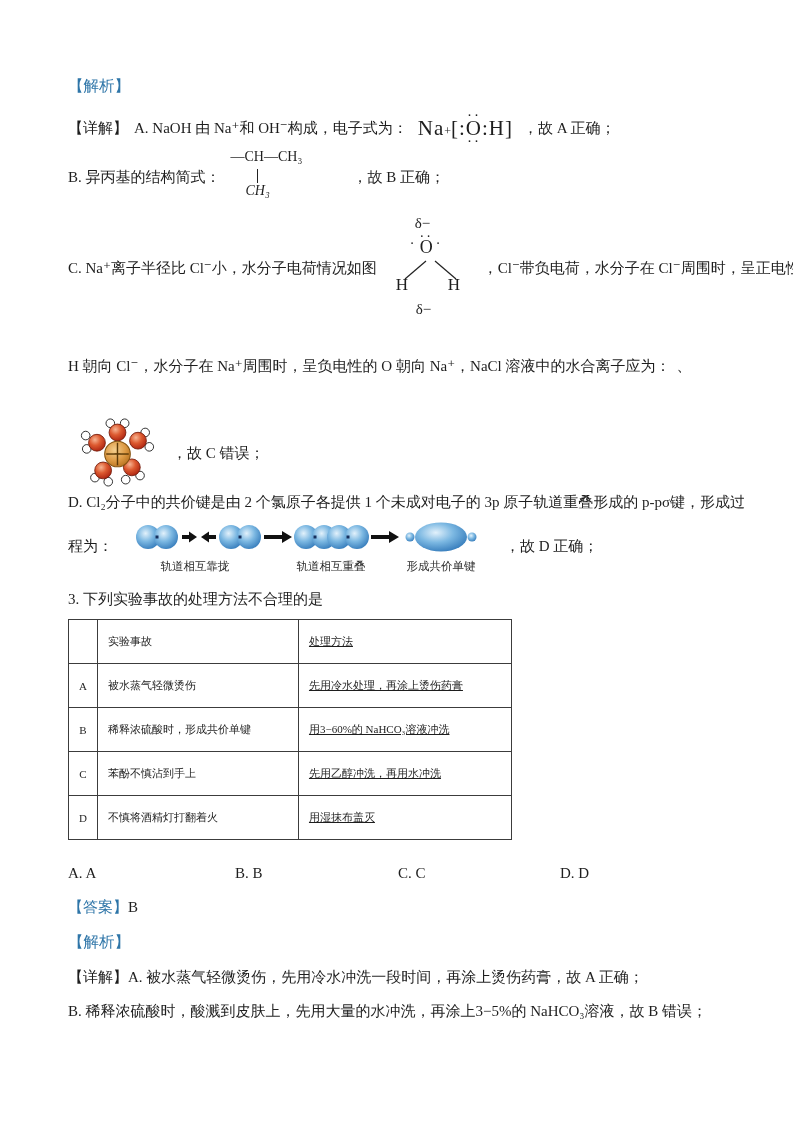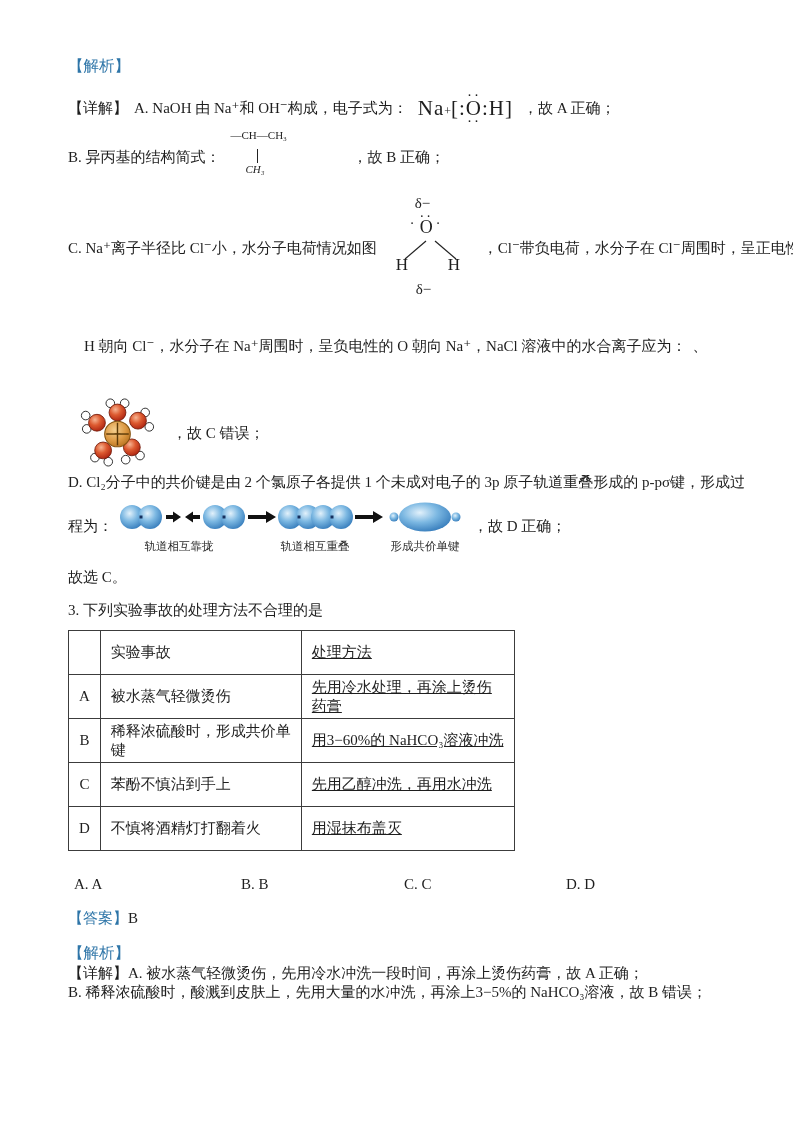--- a/index.html
+++ b/index.html
@@ -5,74 +5,74 @@
   * { box-sizing: border-box; }
   html,body { margin:0; padding:0; }
   body {
     width:793px; height:1122px;
     background:#ffffff;
     color:#1e1e1e;
     font-family:"Liberation Serif","DejaVu Serif",serif;
     font-size:15px;
     overflow:hidden;
   }
-  .page { padding:56px 50px 0 68px; width:709px; height:1122px; }
+  .page { padding:76px 50px 0 68px; width:709px; height:1122px; }
   .blue { color:#2e75a8; }
   .nowrap { white-space:nowrap; }
   .row { display:flex; align-items:center; white-space:nowrap; }
 
   .hdr { margin-top:0; font-size:15.5px; }
   .line-a { margin-top:19px; gap:6px; }
 
   
   .ef { font-size:21px; letter-spacing:1px; display:inline-flex; align-items:baseline; padding:0 4px;justify-content:space-between; }
   .ef sup { font-size:12px; letter-spacing:0; }
   .ef .odots { position:relative; display:inline-block; }
   .ef .odots::before { content:"\00B7\00B7"; position:absolute; top:-0.62em; left:50%; transform:translateX(-50%); font-size:15px; letter-spacing:2px; }
   .ef .odots::after  { content:"\00B7\00B7"; position:absolute; bottom:-0.58em; left:50%; transform:translateX(-50%); font-size:15px; letter-spacing:2px; }
 
   .line-b { margin-top:8px; gap:4px; }
-  .iso { display:inline-block; position:relative; width:112px; height:56px; font-size:11px; margin:0 6px; }
+  .iso { display:inline-block; position:relative; width:112px; height:56px; font-size:14px; margin:0 6px; }
   .iso-top { position:absolute; top:0; left:0; }
   .iso-bond { position:absolute; left:26px; top:20px; height:14px; width:0; border-left:1.4px solid #222; }
   .iso-bottom { position:absolute; left:15px; top:34px;font-style:italic; }
 
   .line-c { margin-top:10px; gap:5px; }
   .wd { position:relative; width:96px; height:106px; display:inline-block; flex:0 0 auto; }
   .wd span { position:absolute; }
   .wd-delta-top { left:33px; top:0; font-size:15px; }
   .wd-o { left:38px; top:22px; font-size:18px; }
   .wd-o::before { content:"\00B7\00B7"; position:absolute; top:-0.6em; left:50%; transform:translateX(-50%); font-size:14px; letter-spacing:2px; }
   .wd-dot-l { left:28px; top:20px; } .wd-dot-r { left:54px; top:20px; }
   .wd-dot-l::before,.wd-dot-r::before { content:"\00B7"; font-size:14px; }
   .wd-h-left { left:14px; top:60px; font-size:17px; }
   .wd-h-right { left:66px; top:60px; font-size:17px; }
   .wd-delta-bottom { left:34px; top:86px; font-size:15px; }
   .wd svg { position:absolute; left:0; top:0; }
 
-  .line-h { margin-top:2px; gap:3px;margin-left:16px; }
+  .line-h { margin-top:2px; gap:3px; }
   .line-cat { margin-top:4px; gap:4px; }
 
   .line-d1 { }
-  .line-d2 { margin-top:4px; gap:4px; }
+  .line-d2 { margin-top:4px; gap:20px; }
   .orb-wrap { flex:0 0 auto; }
 
   .line-concl { margin-top:12px; }
   .q3-title { margin-top:14px; }
 
   table.acc { border-collapse:collapse; margin-top:10px; }
-  table.acc td { border:1px solid #3c3c3c; height:44px; font-size:15px; padding:0 10px; }
+  table.acc td { border:1px solid #3c3c3c; height:44px; font-size:11px; padding:0 10px; }
   td.key { width:26px; text-align:center; padding:0; }
   td.accident { width:201px; }
   td.method { width:213px;text-decoration:underline; }
 
-  .options { margin-top:25px; display:grid; grid-template-columns:167px 163px 162px auto;margin-left:6px; }
+  .options { margin-top:25px; display:grid; grid-template-columns:167px 163px 162px auto; }
   .ans-line { margin-top:16px; }
   .hdr2 { margin-top:15px; font-size:15.5px; }
-  .det-line { }
+  .det-line { margin-top:15px; }
 </style>
 </head>
 <body>
 
 <div class="page">
 
   <div class="hdr blue">【解析】</div>
 
   <div class="row line-a">
     <span>【详解】</span>
@@ -240,21 +240,20 @@
       <ellipse cx="308" cy="21" rx="26" ry="14.5" fill="url(#gBlue)"></ellipse>
       <circle cx="339" cy="21" r="4.5" fill="url(#gBlue)"></circle>
 
       <text x="62" y="54" text-anchor="middle" font-size="11.5" fill="#2c2c2c" font-family="Liberation Serif, serif">轨道相互靠拢</text>
       <text x="198" y="54" text-anchor="middle" font-size="11.5" fill="#2c2c2c" font-family="Liberation Serif, serif">轨道相互重叠</text>
       <text x="308" y="54" text-anchor="middle" font-size="11.5" fill="#2c2c2c" font-family="Liberation Serif, serif">形成共价单键</text>
     </svg>
     <span>，故 D 正确；</span>
   </div>
 
-  <div class="line-concl">故选 C。</div>
 
   <div class="q3-title">3. 下列实验事故的处理方法不合理的是</div>
 
   <table class="acc">
     <tbody>
         <tr>
       <td class="key"></td>
       <td class="accident">实验事故</td>
       <td class="method">处理方法</td>
     </tr>

